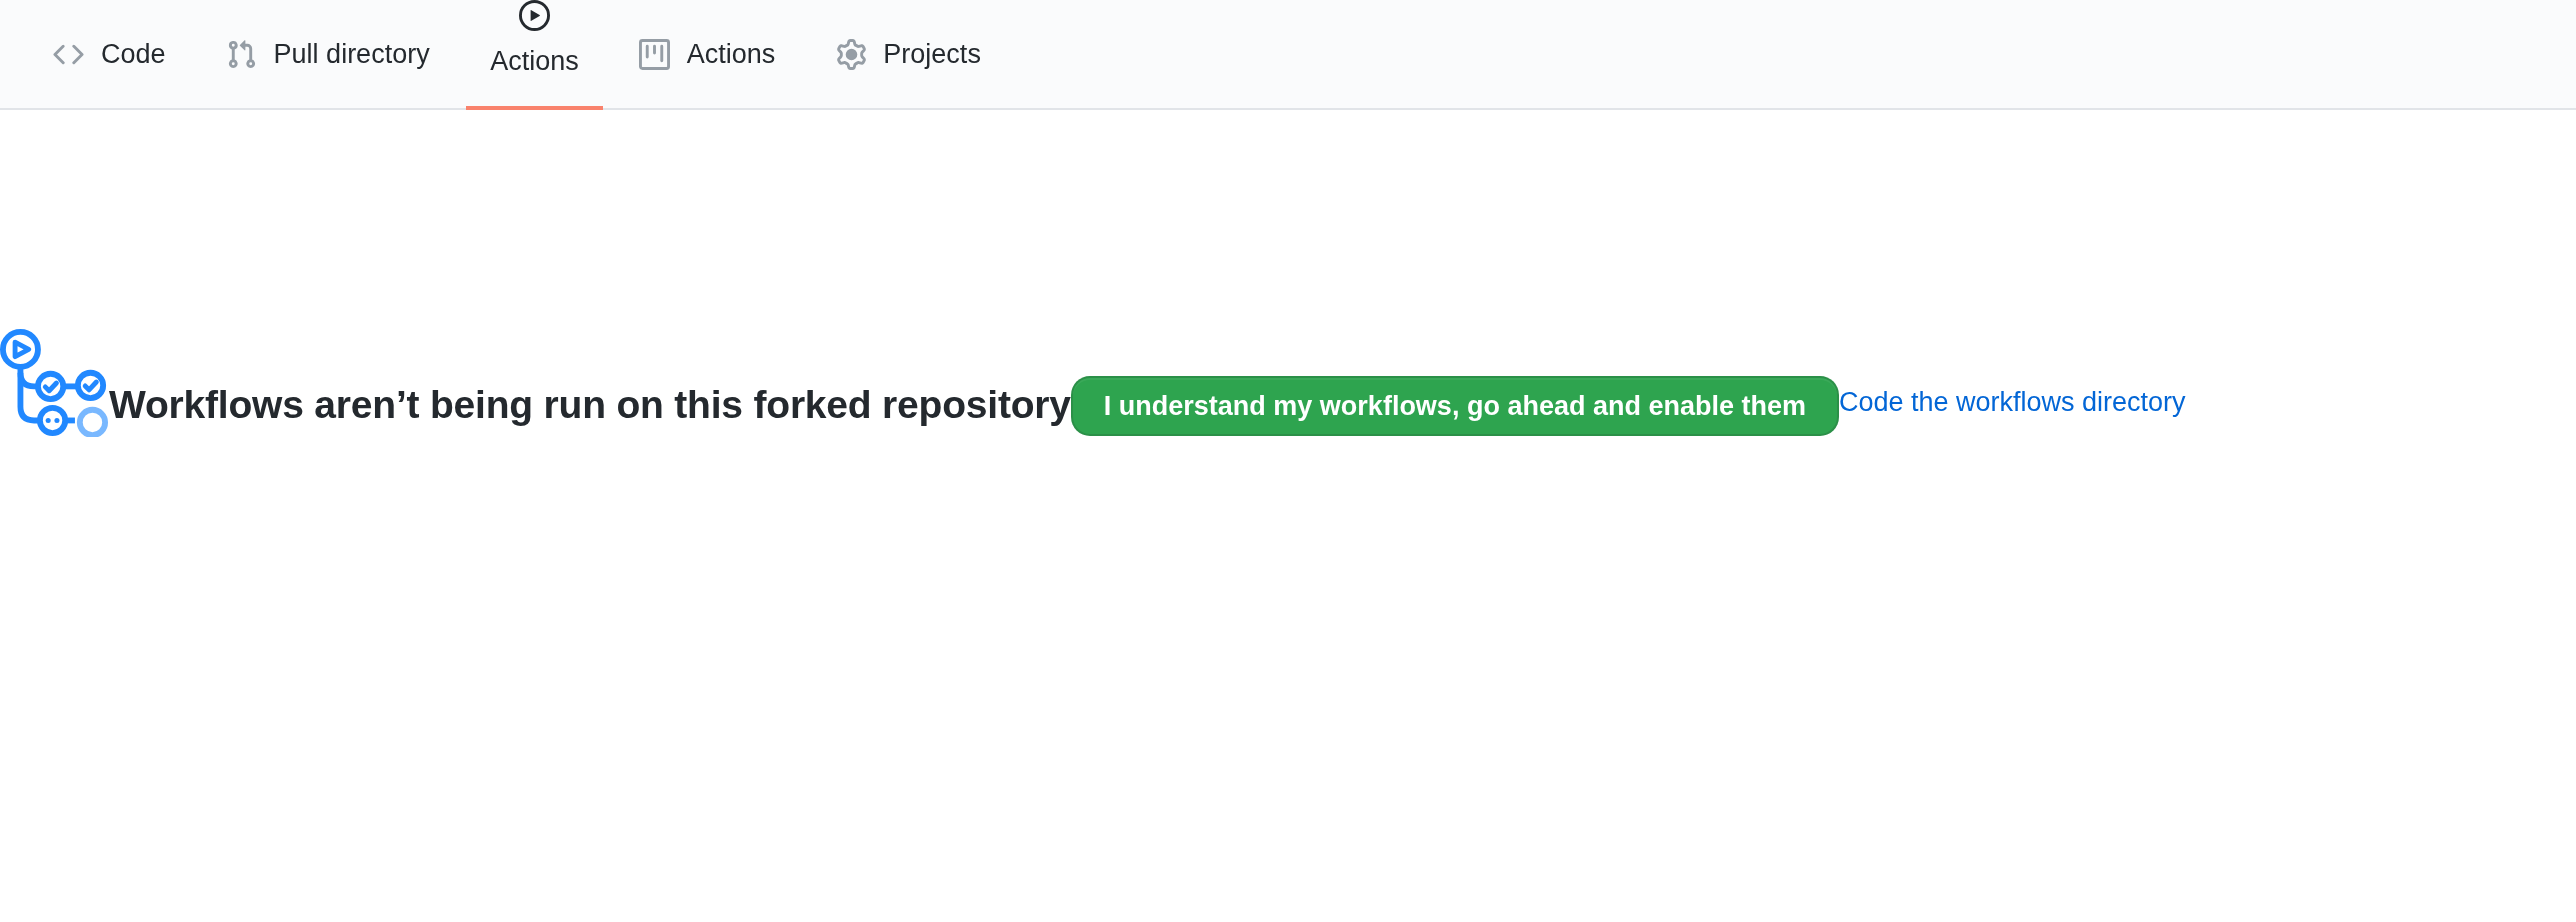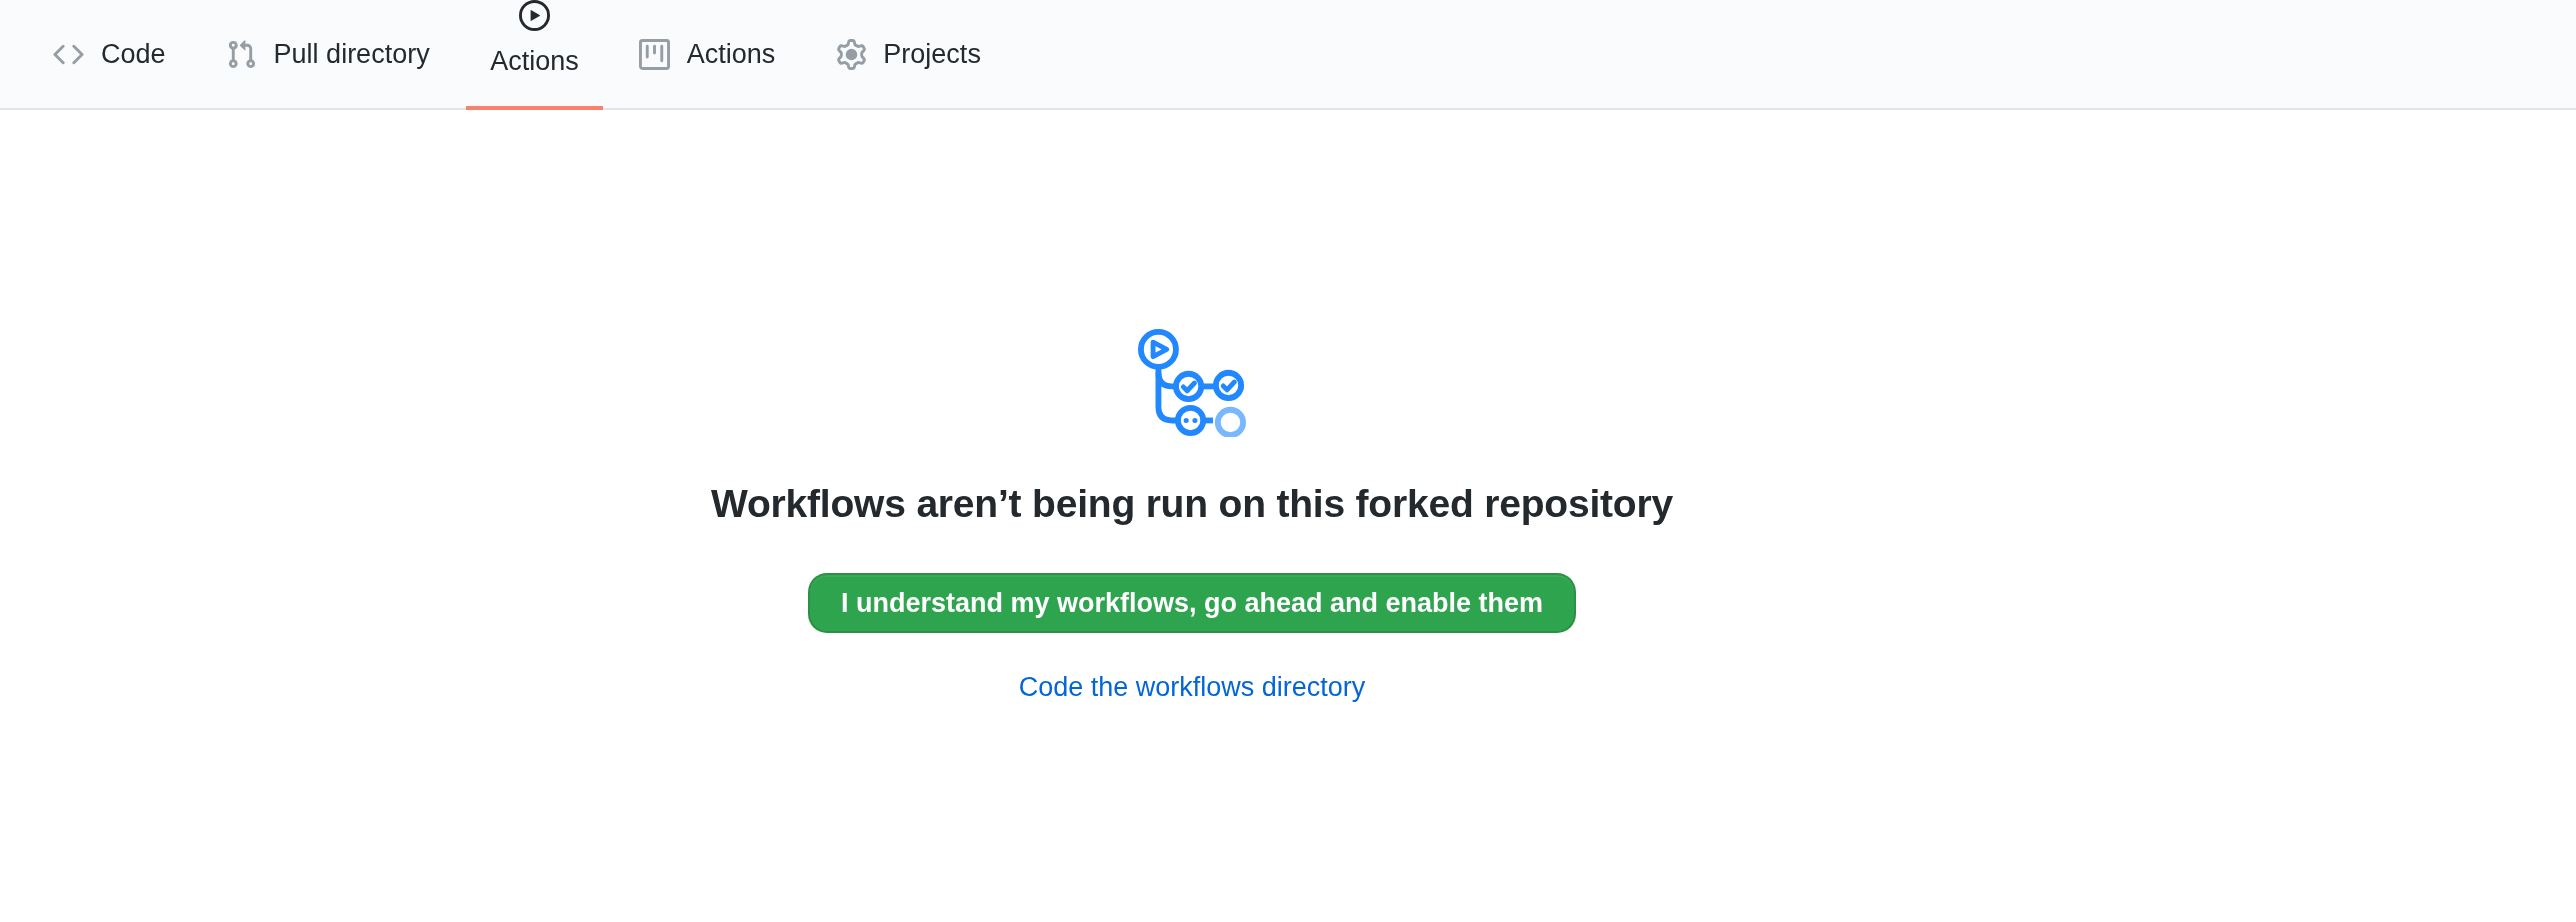--- a/index.html
+++ b/index.html
@@ -32,21 +32,21 @@
   .tab .ticon svg { fill: var(--tab-icon-gray, #959da5); }
   .tab.active { font-weight: 400; flex-direction: column; }
   .tab.active .ticon svg { fill: var(--text-primary, #24292e); }
   .tab.active::after {
     content: ""; position: absolute; left: 0; right: 0; bottom: -2px;
     height: 3.9px; background: var(--accent-underline, #f9826c);
   }
 
   
   .main {
-    display: flex; flex-direction: column; align-items: center;
+    display: flex; flex-direction: row; align-items: center;
     padding: 218px 192px 0 0;
     text-align: center;
   }
   .illustration { width: 109px; height: 109px; display: block; }
   .wf-stroke { stroke: var(--icon-blue, #2188ff); fill: none; }
   .wf-stroke-light { stroke: var(--icon-blue-light, #79b8ff); fill: none; }
   .wf-dot { fill: var(--icon-blue, #2188ff); }
 
   .bs-heading {
     margin: 45px 0 0;

